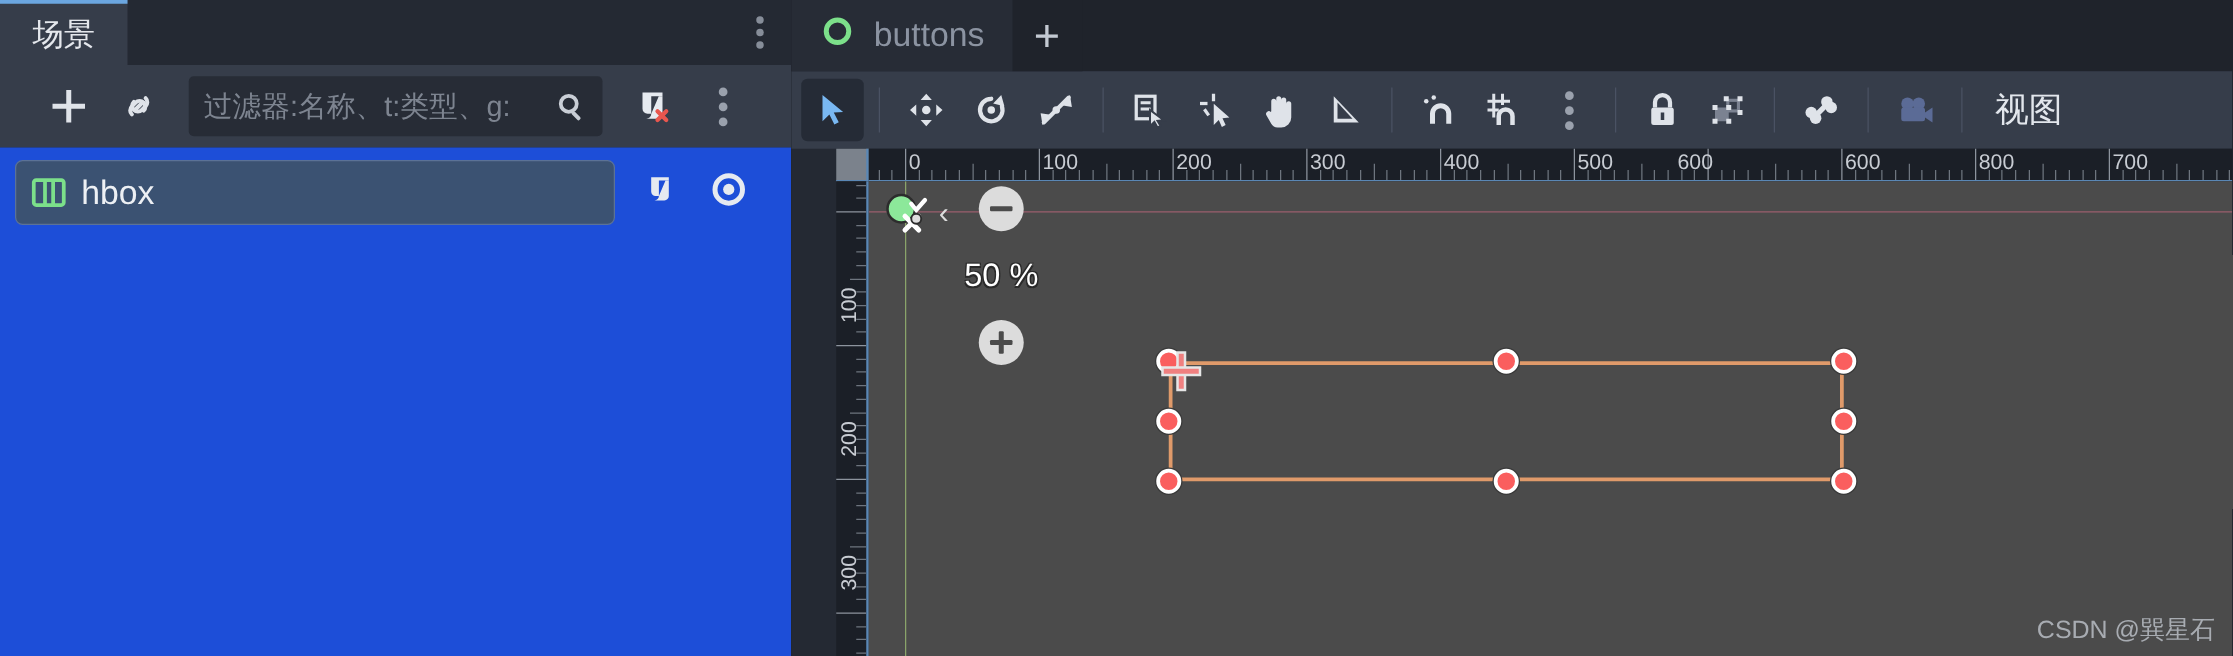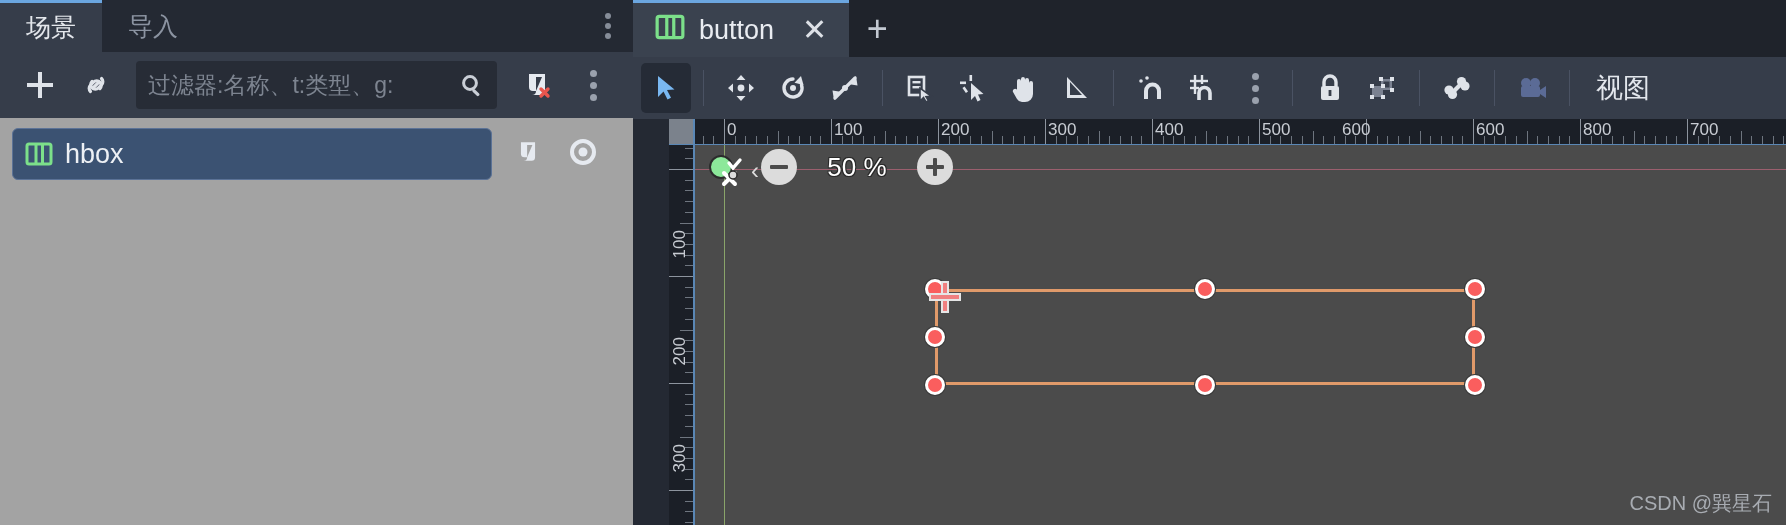--- a/index.html
+++ b/index.html
@@ -38,21 +38,21 @@
   .dock-menu-dots {
     position: absolute; right: 16px; top: 50%;
     transform: translateY(-50%);
     display: flex; flex-direction: column; gap: 4px;
     padding: 6px;
   }
   .dock-menu-dots i { width: 6px; height: 6px; border-radius: 50%; background: #868d99; display:block;}
 
   .scene-toolbar {
     height: 66px; display: flex; align-items: center;
-    padding: 0 16px; gap: 8px;
+    padding: 0 31px; gap: 8px;
     background: #363d4a;
   }
   .tb-icon-btn {
     width: 48px; height: 48px;
     display: flex; align-items: center; justify-content: center;
     border-radius: 4px;
   }
   .filter-box {
     flex: 1; height: 48px; margin: 0 8px;
     background: #272c36; border-radius: 4px;
@@ -63,21 +63,21 @@
   .filter-text {
     font-size: 23px; color: #7d8490;
     white-space: nowrap; overflow: hidden;
     flex: 1;
   }
   .vdots { display:flex; flex-direction: column; gap: 5px; }
   .vdots i { width: 7px; height: 7px; border-radius: 50%; background: #9aa1ad; display:block; }
 
   .tree-area {
     position: absolute; left: 0; right: 0; top: 118px; bottom: 0;
-    background: #a3a3a3;
+    background: #1d4ed8;
     padding: 10px 0 0 0;
   }
   .tree-row {
     margin: 0 12px; height: 52px;
     display: flex; align-items: center;
     border-radius: 6px;
     padding: 0 12px;
     position: relative;
   }
   .tree-row.selected {
@@ -181,21 +181,21 @@
   
   .canvas {
     position: absolute; left: 62px; top: 145px; right: 0; bottom: 0;
     background: #4b4b4b; overflow: hidden;
   }
   .axis-x { position: absolute; left: 0; right: 0; top: 24px; height: 1px; background: #9b5f6e; }
   .axis-y { position: absolute; top: 0; bottom: 0; left: 29px; width: 1px; background: #8aa46a; }
 
   .zoom-bar {
     position: absolute; left: 66px; top: 4px;
-    display: flex; align-items: center; gap: 20px;
+    display: flex; align-items: center; gap: 20px; flex-direction: column;
   }
   .zoom-btn {
     width: 36px; height: 36px; border-radius: 50%;
     background: #dcdcdc; display: flex; align-items: center; justify-content: center;
     position: relative;
   }
   .zoom-btn::before {
     content: ""; position: absolute;
     width: 18px; height: 4px; background: #4b4b4b; border-radius: 1px;
   }
@@ -242,23 +242,20 @@
 </head>
 <body>
 
 <div id="app">
 
   <div id="left-panel">
 
     <div class="dock-tabbar">
       <div class="dock-tab active">
         <span>场景</span>
-      </div>
-      <div class="dock-tab">
-        <span>导入</span>
       </div>
       <div class="dock-tabbar-rest"></div>
       <div class="dock-menu-dots">
         <i></i>
           <i></i>
           <i></i>
       </div>
     </div>
 
     <div class="scene-toolbar">
@@ -331,30 +328,27 @@
         </span>
       </div>
     </div>
   </div>
 
   <div class="left-divider"></div>
 
   <div id="main-area">
 
     <div class="scene-tabbar">
-      <div class="scene-tab active">
+      <div class="scene-tab">
         <span>
-          <svg width="30" height="30" viewBox="0 0 28 28">
-            <rect x="2" y="4" width="24" height="20" rx="2" fill="none" stroke="#7ce08a" stroke-width="3"></rect>
-            <rect x="9.5" y="4" width="3" height="20" fill="#7ce08a"></rect>
-            <rect x="16" y="4" width="3" height="20" fill="#7ce08a"></rect>
+          <svg width="30" height="30" viewBox="0 0 30 30">
+            <circle cx="15" cy="15" r="9" fill="none" stroke="#7ce08a" stroke-width="4"></circle>
           </svg>
         </span>
-        <span>button</span>
-        <span class="tab-close">✕</span>
+        <span>buttons</span>
       </div>
       <div class="tab-add">+</div>
       <div style="flex:1;background:#1f232b"></div>
     </div>
 
     <div class="canvas-toolbar">
       <div class="ct-btn active">
         <svg width="30" height="30" viewBox="0 0 30 30">
           <path d="M7 3 L7 24 L12.5 18.5 L16.5 26.5 L20 24.8 L16 17 L23.5 16.5 Z" fill="#79b8f2"></path>
         </svg>

